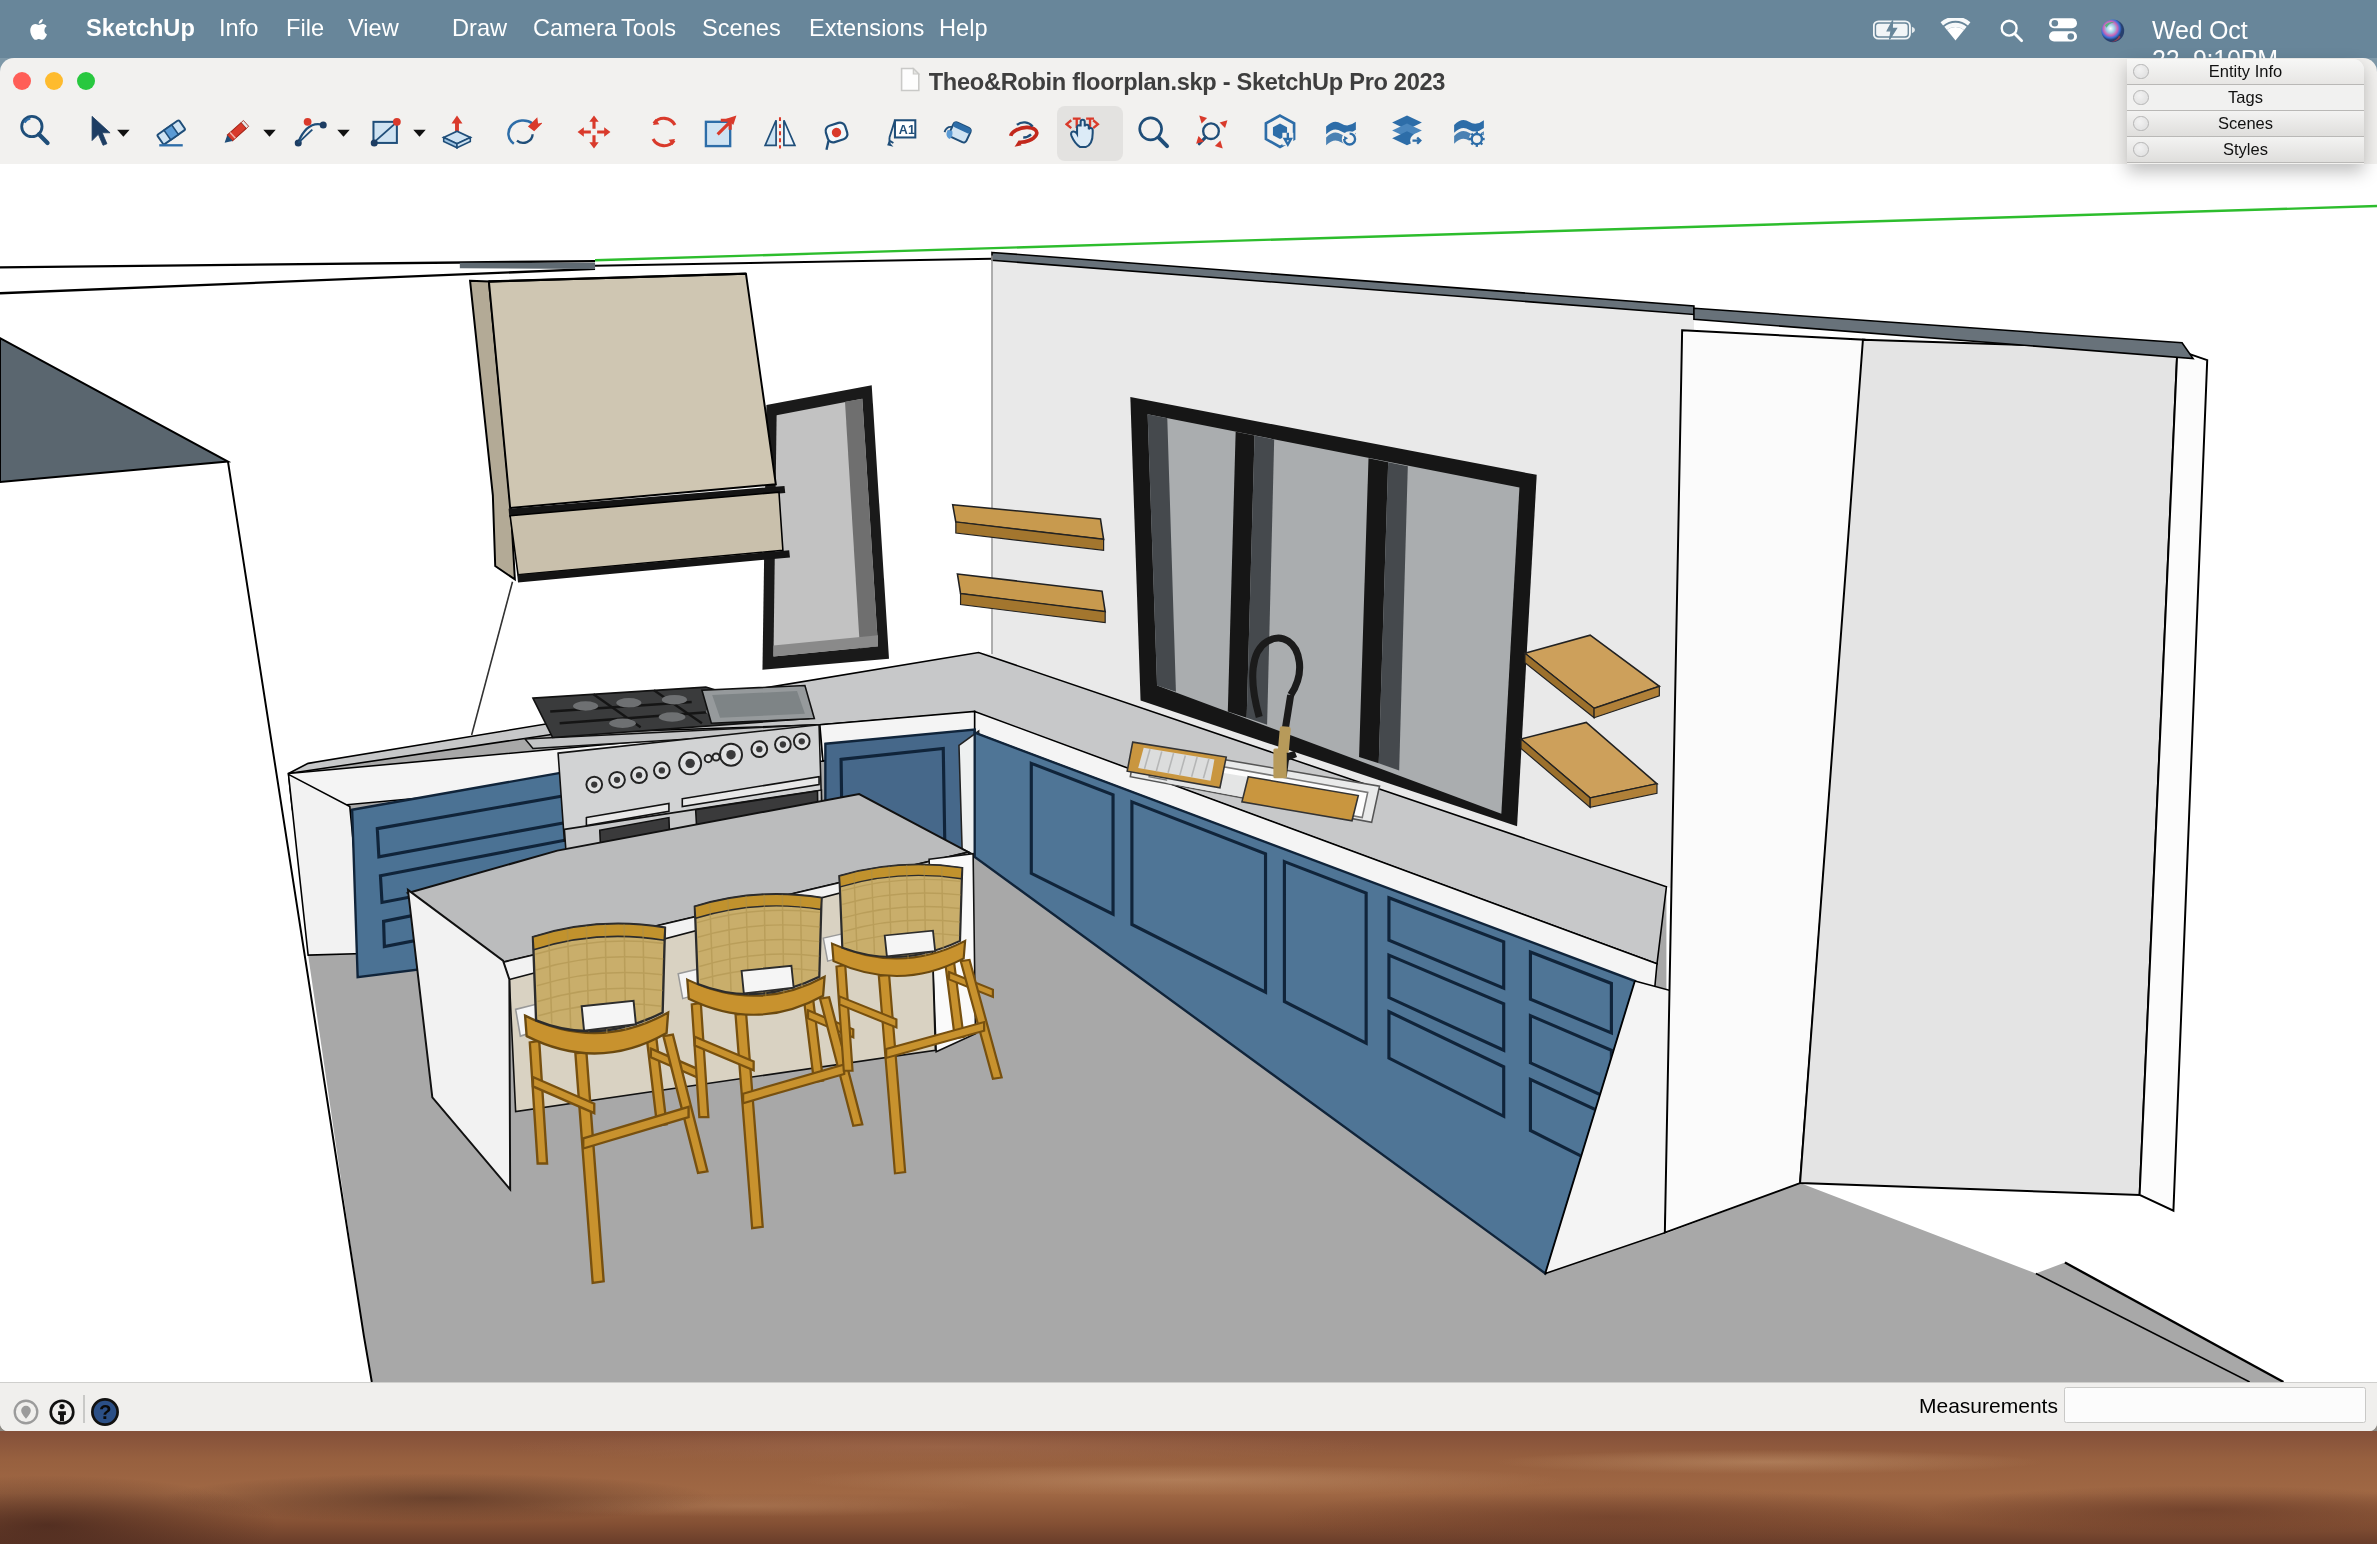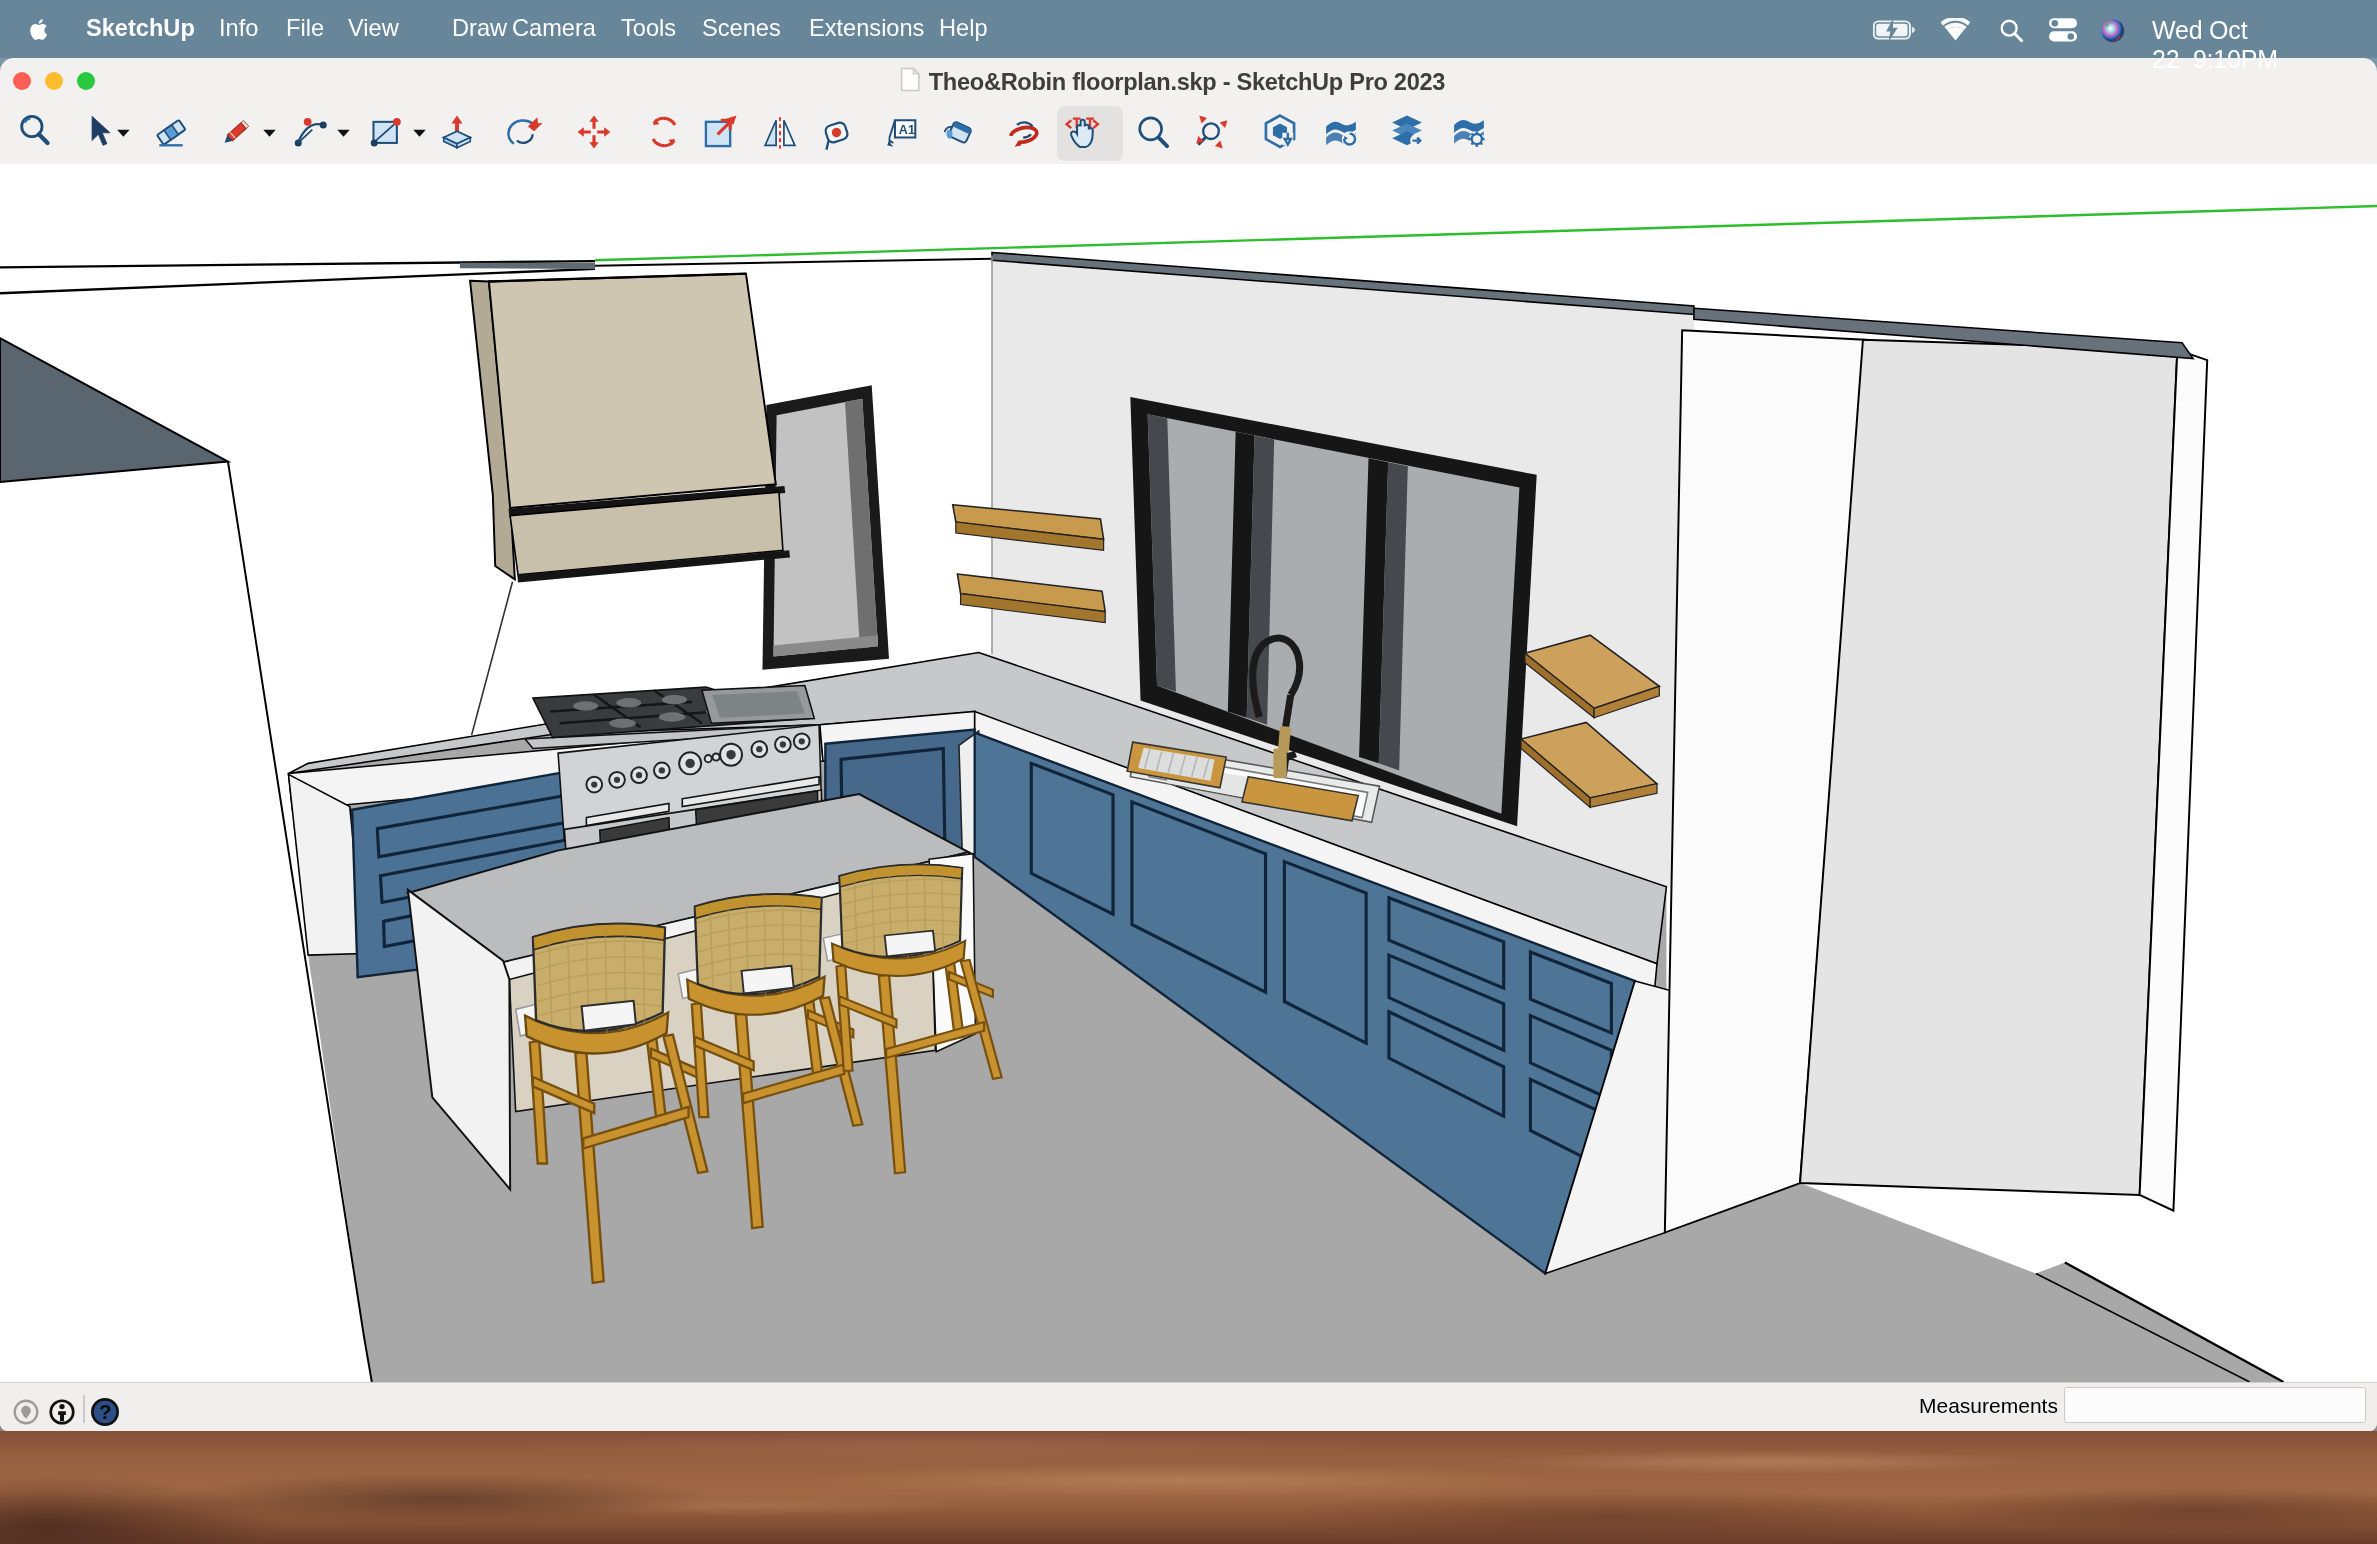--- a/index.html
+++ b/index.html
@@ -58,21 +58,21 @@
 
   <div id="menubar">
     <svg style="position:absolute;left:30px;top:16.5px" width="20.4" height="25" viewBox="0 0 26 32">
       <path fill="#fff" d="M18.4 16.9c0-3.4 2.8-5 2.9-5.1-1.6-2.3-4-2.6-4.9-2.7-2.1-.2-4.1 1.2-5.1 1.2-1 0-2.7-1.2-4.4-1.2-2.3 0-4.4 1.3-5.5 3.3-2.4 4.1-.6 10.1 1.7 13.4 1.1 1.6 2.4 3.4 4.1 3.4 1.7-.1 2.3-1.1 4.3-1.1 2 0 2.6 1.1 4.4 1.1 1.8 0 2.9-1.6 4-3.2 1.3-1.9 1.8-3.7 1.8-3.8-.1-.1-3.3-1.3-3.3-5.3zM15 6.8c.9-1.1 1.5-2.6 1.3-4.1-1.3.1-2.9.9-3.8 2-.8 1-1.6 2.5-1.4 4 1.5.1 3-.8 3.9-1.9z"></path>
     </svg>
     <span class="it" style="position:absolute;left:86px;top:15px;font-weight:bold">SketchUp</span>
     <span class="it" style="position:absolute;left:219px;top:15px">Info</span>
     <span class="it" style="position:absolute;left:286px;top:15px">File</span>
     <span class="it" style="position:absolute;left:348px;top:15px">View</span>
     <span class="it" style="position:absolute;left:452px;top:15px">Draw</span>
-    <span class="it" style="position:absolute;left:512px;top:15px">Camera</span>
+    <span class="it" style="position:absolute;left:533px;top:15px">Camera</span>
     <span class="it" style="position:absolute;left:621px;top:15px">Tools</span>
     <span class="it" style="position:absolute;left:702px;top:15px">Scenes</span>
     <span class="it" style="position:absolute;left:809px;top:15px">Extensions</span>
     <span class="it" style="position:absolute;left:939px;top:15px">Help</span>
     <svg style="position:absolute;left:1873px;top:19px" width="44" height="22" viewBox="0 0 56 28">
       <rect x="1" y="3" width="46" height="22" rx="6" fill="none" stroke="#f2f5f7" stroke-width="2.4"></rect>
       <rect x="4" y="6" width="40" height="16" rx="3.5" fill="#f2f5f7"></rect>
       <path d="M49.5 10 v8 q4 -1.3 4 -4 t-4 -4z" fill="#e4e9ec"></path>
       <path d="M25 2 L18 15 h5 L21 26 L30 12 h-5.5 z" fill="#68869a" stroke="#68869a" stroke-width="1.5"></path>
     </svg>
@@ -494,20 +494,26 @@
 
         <path d="M64,100 l66,-7 l3,30 l-66,8 z" fill="#f5f5f5" stroke="#2c2c2c" stroke-width="2.5"></path>
       </g>
     </defs>
     <use href="#stool" transform="translate(676,1180)"></use>
     <use href="#stool" transform="translate(882,1142) scale(0.96,0.93)"></use>
     <use href="#stool" transform="translate(1066,1104) scale(0.93,0.86)"></use>
   </svg>
   </div>
 
+  <div id="tray">
+    <div class="trow" style="background:linear-gradient(#f7f7f6,#e7e6e4)"><span class="circ"></span>Entity Info</div>
+    <div class="trow" style="background:#f1f1f0"><span class="circ"></span>Tags</div>
+    <div class="trow" style="background:linear-gradient(#f3f3f2,#dfdedc)"><span class="circ"></span>Scenes</div>
+    <div class="trow" style="background:linear-gradient(#f3f3f2,#dfdedc)"><span class="circ"></span>Styles</div>
+  </div>
 
   <div id="statusbar">
     <svg style="position:absolute;left:11.8px;top:15px" width="28" height="28" viewBox="0 0 36 36">
       <circle cx="18" cy="18" r="14.5" fill="none" stroke="#9b9b9b" stroke-width="3"></circle>
       <path d="M18 10 a6.2 6.2 0 0 1 6.2 6.2 q0 4 -6.2 10.5 q-6.2 -6.5 -6.2 -10.5 A6.2 6.2 0 0 1 18 10z" fill="#9b9b9b"></path>
     </svg>
     <div style="position:absolute;left:83px;top:11.8px;width:1.6px;height:28px;background:#c9c9c7"></div>
     <svg style="position:absolute;left:48px;top:15px" width="28" height="28" viewBox="0 0 36 36">
       <circle cx="18" cy="18" r="14.5" fill="none" stroke="#111" stroke-width="3.4"></circle>
       <circle cx="18" cy="11" r="3.4" fill="#111"></circle>

